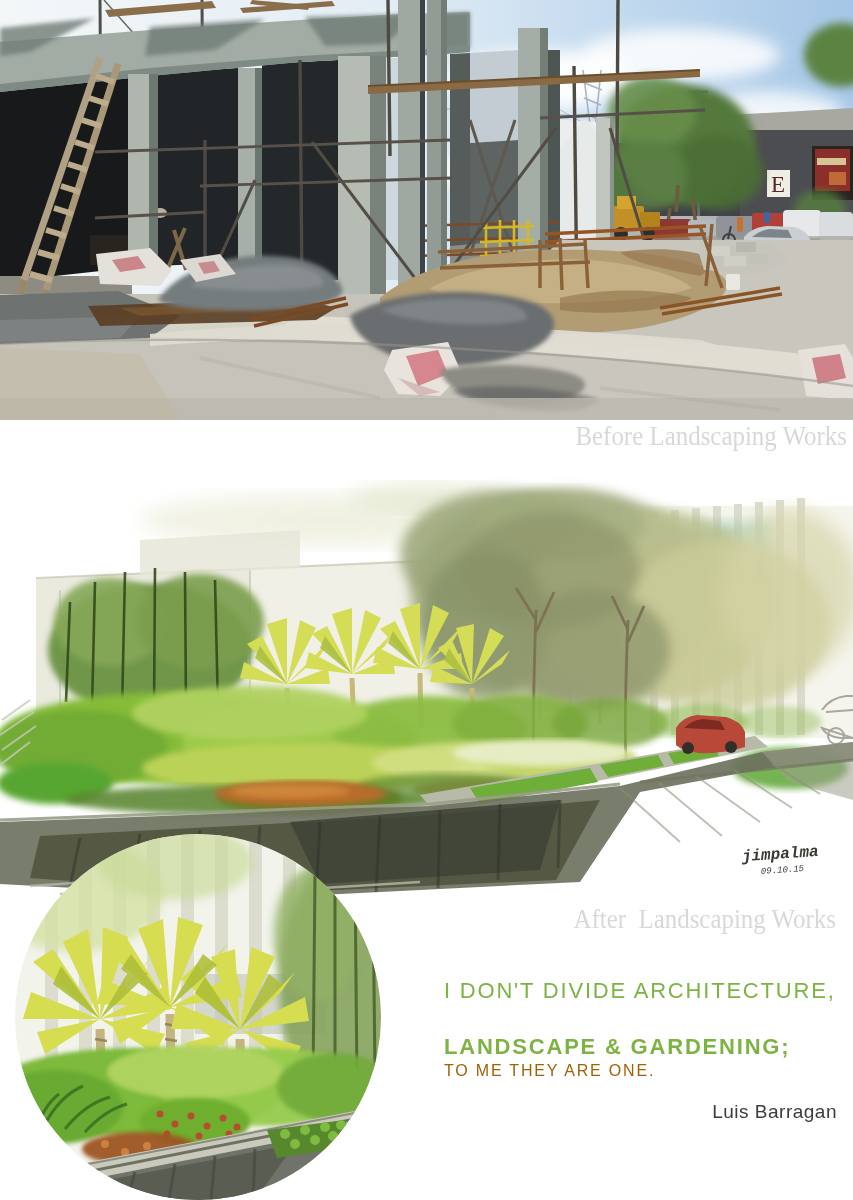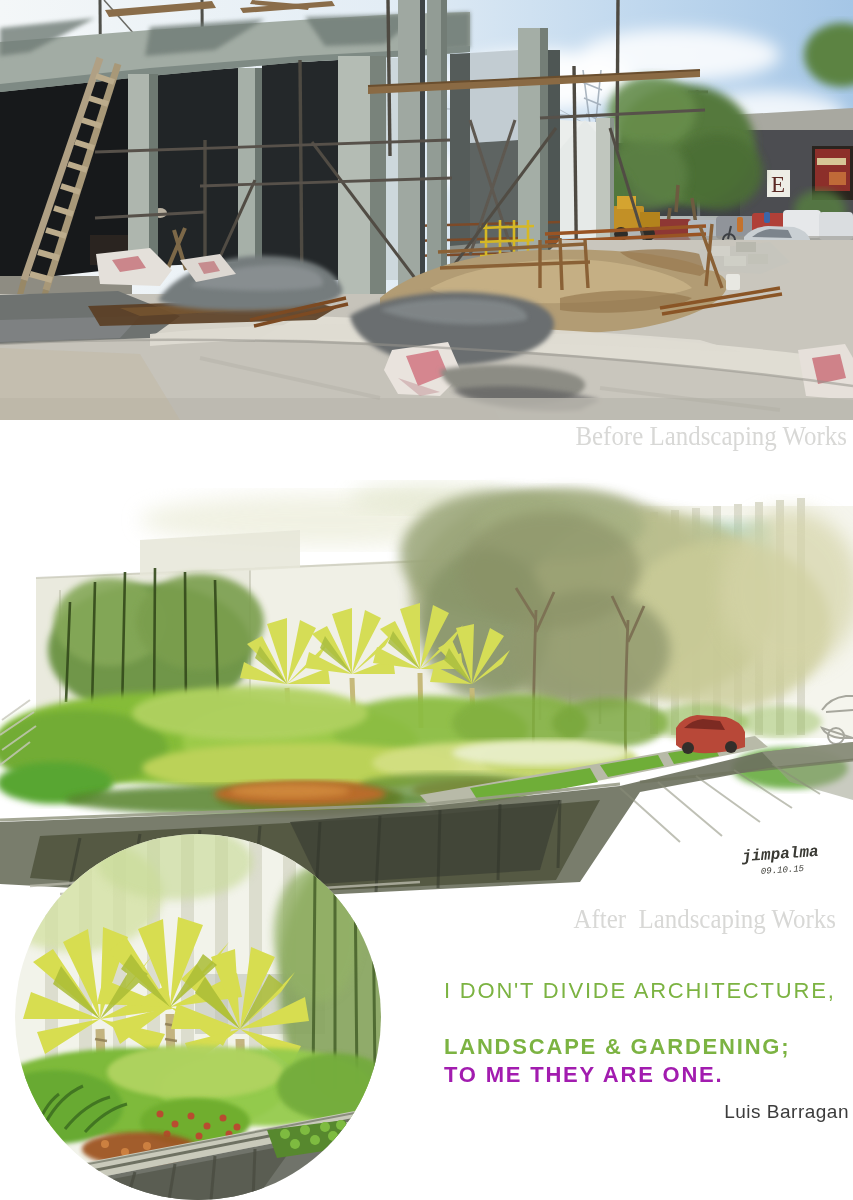--- a/index.html
+++ b/index.html
@@ -566,15 +566,15 @@
     <circle cx="318" cy="302" r="5"></circle>
         <circle cx="332" cy="299" r="5"></circle>
   </g>
   </svg>
 </div>
 
 <div class="abs" style="left:444px;top:978px;white-space:nowrap;font-size:22px;letter-spacing:1.8px;color:#7cb342;font-weight:normal;">I DON'T DIVIDE ARCHITECTURE,</div>
 
 <div class="abs" style="left:444px;top:1021px;white-space:nowrap;font-size:22px;letter-spacing:1.8px;color:#7cb342;font-weight:bold;margin-top:13px;">LANDSCAPE &amp; GARDENING;</div>
 
-<div class="abs" style="left:444px;top:1062px;white-space:nowrap;font-size:22px;letter-spacing:1.8px;color:#a21caf;font-weight:bold;">TO ME THEY ARE ONE.</div>
-
-<div class="abs" style="left:572px;top:1101px;width:277px;text-align:right;font-size:19px;letter-spacing:0.5px;color:#3c3c3c;">Luis Barragan</div>
+<div class="abs" style="left:444px;top:1062px;white-space:nowrap;font-size:16px;letter-spacing:1.8px;color:#a16207;font-weight:normal;">TO ME THEY ARE ONE.</div>
+
+<div class="abs" style="left:560px;top:1101px;width:277px;text-align:right;font-size:19px;letter-spacing:0.5px;color:#3c3c3c;">Luis Barragan</div>
 
 </body></html>

